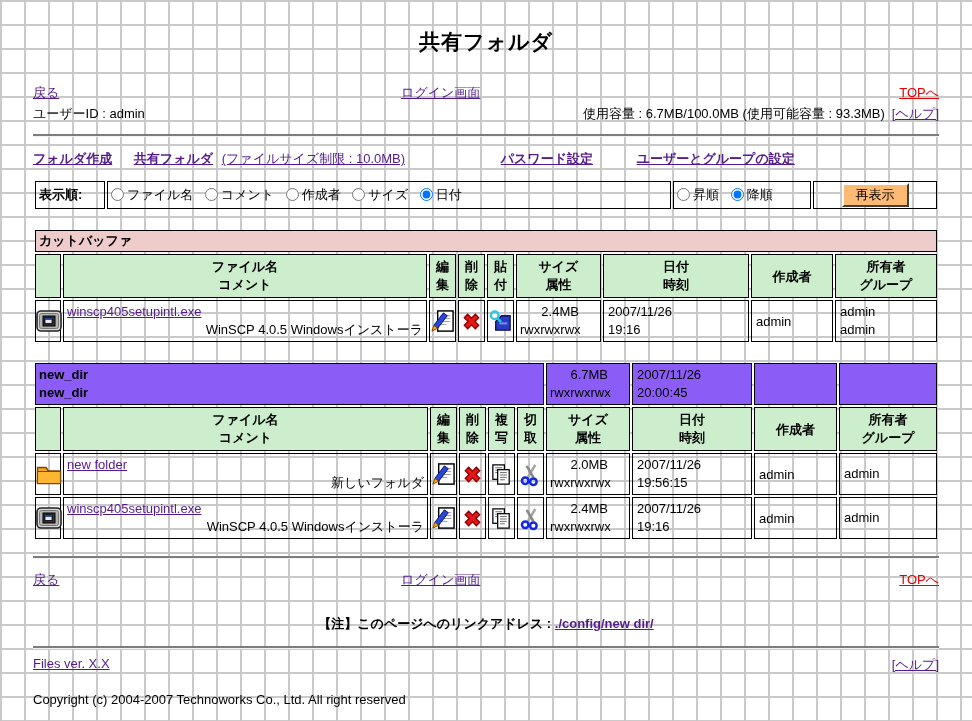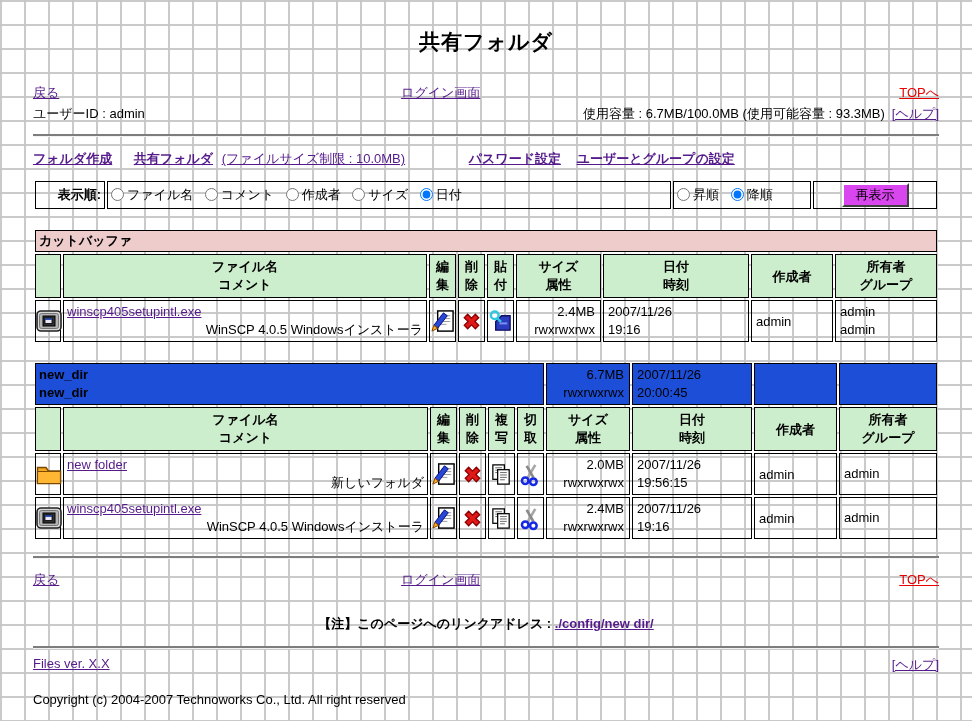--- a/index.html
+++ b/index.html
@@ -33,48 +33,48 @@
   .info .grp { display:flex; gap:7px; align-items:center;text-align:right; }
 
   hr { border:0; border-top:2px solid #7d7d7d; border-bottom:1px solid #f2f2f2; margin:0; }
   .r1 { margin-top:10px; }
   .r2 { margin-top:15px; }
   .r3 { margin-top:11px; }
 
   .menu { margin-top:13px; height:20px; white-space:nowrap; }
   .menu .m2 { margin-left:18px; }
   .menu .m3 { margin-left:5px; }
-  .menu .m4 { margin-left:60px; }
-  .menu .m5 { margin-left:12px; }
+  .menu .m4 { margin-left:92px; }
+  .menu .m5 { margin-left:40px; }
 
   table { border-collapse:separate; border-spacing:2px; width:100%; table-layout:fixed; }
   td { border:1px solid #000; padding:1px 3px; vertical-align:middle; }
 
   .sort-table { margin-top:9px; }
   .sort-table td { height:24px; }
-  .sort-label { width:70px; font-weight:bold;text-align:right; }
+  .sort-label { width:70px; font-weight:bold; }
   .sort-orders { width:138px; }
   .sort-btncell { width:124px; text-align:center; }
   .sort-table label { margin-right:8px; white-space:nowrap; }
   .sort-table input { vertical-align:-2px; margin:0 3px 0 0; }
   .win-btn {
     font-family:inherit; font-size:13px; padding:1px 12px;
-    background:#d946ef; border:2px solid; border-color:#ffffff #404040 #404040 #ffffff;
+    background:#fdba74; border:2px solid; border-color:#ffffff #404040 #404040 #ffffff;
   }
 
   .ftable { margin-top:17px; }
   .pink  { background:#eecccc; font-weight:bold; height:22px; }
-  .lav   { background:#1d4ed8; }
+  .lav   { background:#8b5cf6; }
   .ghead td { background:#cceecc; font-weight:bold; text-align:center; height:44px; line-height:17px; }
   .drow td { height:42px; }
   .lrow td { height:42px; }
   .ln { display:block; line-height:18px; }
   .ncell a { display:block; line-height:18px; }
   .ncell .cmt { display:block; line-height:18px;text-align:right; }
-  .scell { text-align:right; padding-right:5px; }
+  .scell { text-align:right; padding-right:21px; }
   .dcell, .ccell, .ocell { text-align:left; padding-left:4px; }
   .icell, .acell { text-align:center; padding:0; }
   .icon { vertical-align:middle; }
   .lrow .nb { font-weight:bold; }
 
   .note { margin-top:24px; text-align:center; font-weight:bold; font-size:13px; height:20px; }
   .ver { margin-top:7px; position:relative; height:20px; }
   .ver .r { position:absolute; right:0; }
   .copy { margin-top:16px; text-align:left; color:#000; }
 </style>

